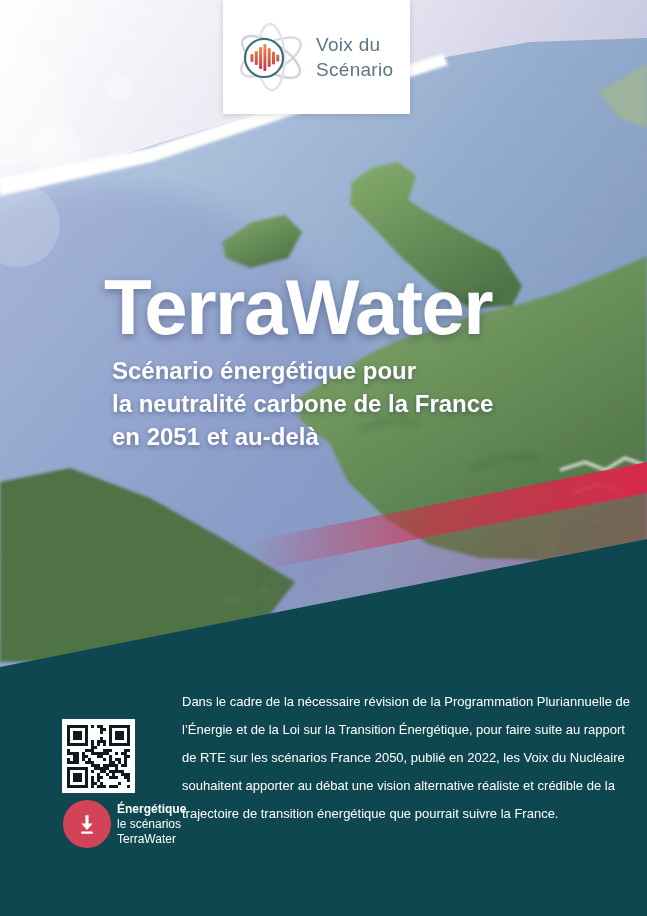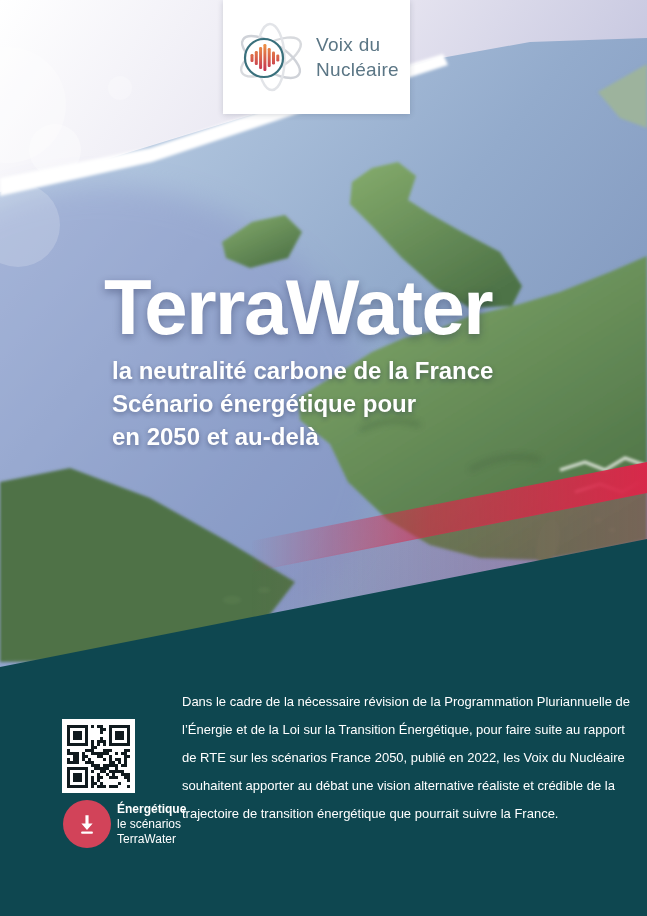--- a/index.html
+++ b/index.html
@@ -154,29 +154,29 @@
         <rect x="21.8" y="31" width="3" height="14" rx="1.2"></rect>
         <rect x="26.1" y="27" width="3" height="22" rx="1.2"></rect>
         <rect x="30.4" y="24" width="3" height="27" rx="1.2"></rect>
         <rect x="34.7" y="28" width="3" height="19" rx="1.2"></rect>
         <rect x="39.0" y="31.5" width="3" height="13" rx="1.2"></rect>
         <rect x="43.3" y="34.5" width="3" height="7" rx="1.2"></rect>
       </g>
     </svg>
     <div class="logo-text">
       <div>Voix du</div>
-      <div>Nucléaire</div>
+      <div>Scénario</div>
     </div>
   </div>
 
   <div class="hero-title">TerraWater</div>
   <div class="hero-subtitle">
+    <div>Scénario énergétique pour</div>
     <div>la neutralité carbone de la France</div>
-    <div>Scénario énergétique pour</div>
-    <div>en 2050 et au-delà</div>
+    <div>en 2051 et au-delà</div>
   </div>
 
   <div class="intro-paragraph">Dans le cadre de la nécessaire révision de la Programmation Pluriannuelle de l’Énergie et de la Loi sur la Transition Énergétique, pour faire suite au rapport de RTE sur les scénarios France 2050, publié en 2022, les Voix du Nucléaire souhaitent apporter au débat une vision alternative réaliste et crédible de la trajectoire de transition énergétique que pourrait suivre la France.</div>
 
   <div class="qr-box">
     <svg viewBox="0 0 63 63" width="63" height="63" fill="#101a1e" aria-hidden="true">
         <rect x="0" y="0" width="3" height="3"></rect>
         <rect x="3" y="0" width="3" height="3"></rect>
         <rect x="6" y="0" width="3" height="3"></rect>
         <rect x="9" y="0" width="3" height="3"></rect>

